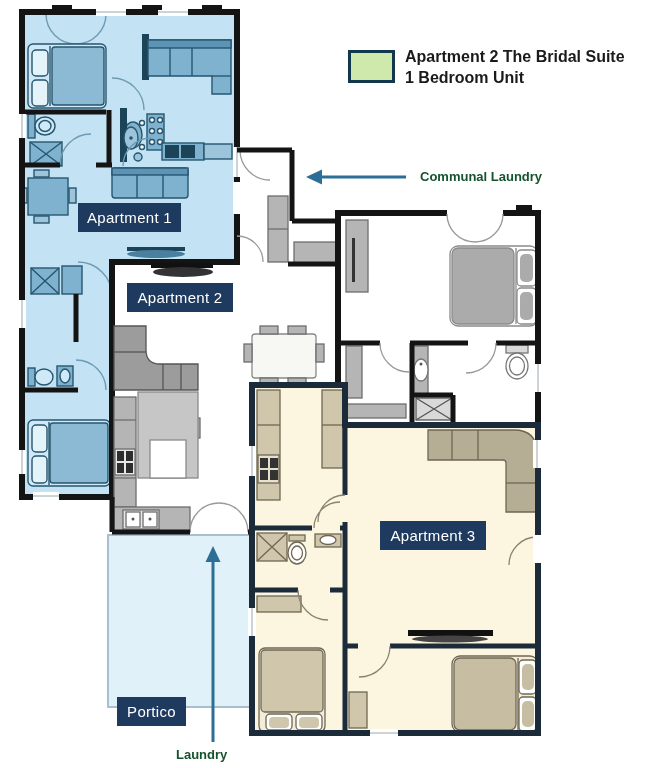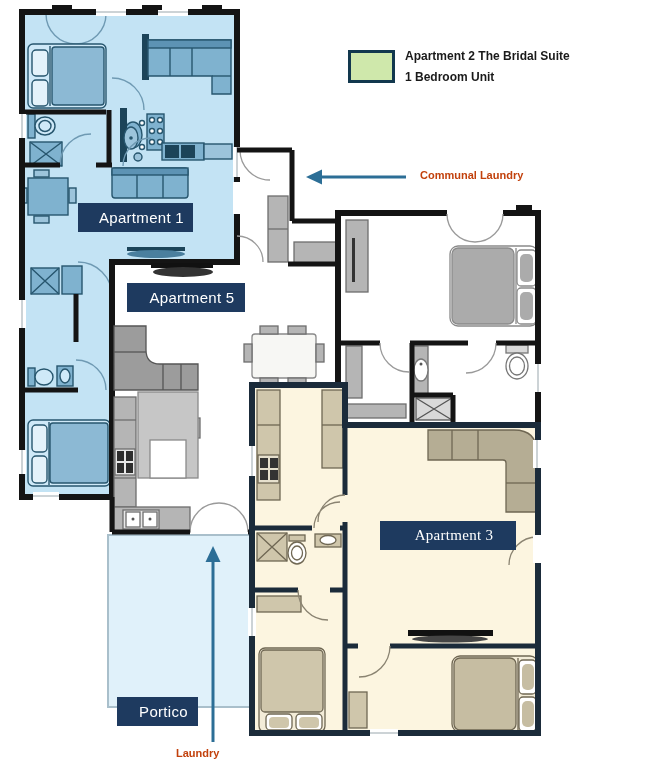--- a/index.html
+++ b/index.html
@@ -3,31 +3,31 @@
 <meta charset="utf-8">
 <style>
   html,body{margin:0;padding:0;background:#ffffff;}
   #stage{
     position:relative;width:661px;height:768px;background:#ffffff;overflow:hidden;
     font-family:"Liberation Sans", sans-serif;
   }
   #plan-svg{position:absolute;left:0;top:0;}
   .room-label{
     position:absolute;display:flex;align-items:center;justify-content:center;
-    color:#fff;font-size:15px;font-weight:400;letter-spacing:.3px;padding-left:12px;
+    color:#fff;font-size:15px;font-weight:400;letter-spacing:.3px;
   }
   .annotation{
-    position:absolute;color:#c2410c;font-size:11px;font-weight:700;white-space:nowrap;
+    position:absolute;color:#14532d;font-size:13px;font-weight:700;white-space:nowrap;
   }
   .legend{position:absolute;left:348px;top:46px;display:flex;align-items:flex-start;}
   .legend-swatch{
     position:absolute;left:0;top:4px;width:41px;height:27px;border:3px solid #12384e;
   }
   .legend-text{
-    position:absolute;left:57px;top:0;color:#1a1a1a;font-size:12px;font-weight:700;line-height:21px;white-space:nowrap;
+    position:absolute;left:57px;top:0;color:#1a1a1a;font-size:16px;font-weight:700;line-height:21px;white-space:nowrap;
   }
 </style>
 </head>
 <body>
 
 <div id="stage">
 
 <svg id="plan-svg" width="661" height="768" viewBox="0 0 661 768">
 
   <g>
@@ -340,20 +340,20 @@
 
   <div class="legend">
     <div class="legend-swatch" style="background-color: rgb(207, 232, 171);"></div>
     <div class="legend-text">
       <div>Apartment 2 The Bridal Suite</div>
       <div>1 Bedroom Unit</div>
     </div>
   </div>
 
   <div class="room-label" style="left: 78px; top: 203px; width: 103px; height: 29px; background-color: rgb(30, 58, 95);">Apartment 1</div>
-  <div class="room-label" style="left: 127px; top: 283px; width: 106px; height: 29px; background-color: rgb(30, 58, 95);">Apartment 5</div>
-  <div class="room-label" style="left: 380px; top: 521px; width: 124px; height: 29px; background-color: rgb(30, 58, 95); font-family: Liberation Serif, serif;">Apartment 3</div>
+  <div class="room-label" style="left: 127px; top: 283px; width: 106px; height: 29px; background-color: rgb(30, 58, 95);">Apartment 2</div>
+  <div class="room-label" style="left: 380px; top: 521px; width: 106px; height: 29px; background-color: rgb(30, 58, 95);">Apartment 3</div>
   <div class="room-label" style="left: 117px; top: 697px; width: 69px; height: 29px; background-color: rgb(30, 58, 95);">Portico</div>
 
   <div class="annotation" style="left:420px;top:169px;">Communal Laundry</div>
   <div class="annotation" style="left:176px;top:747px;">Laundry</div>
 
 </div>
 
 </body></html>

